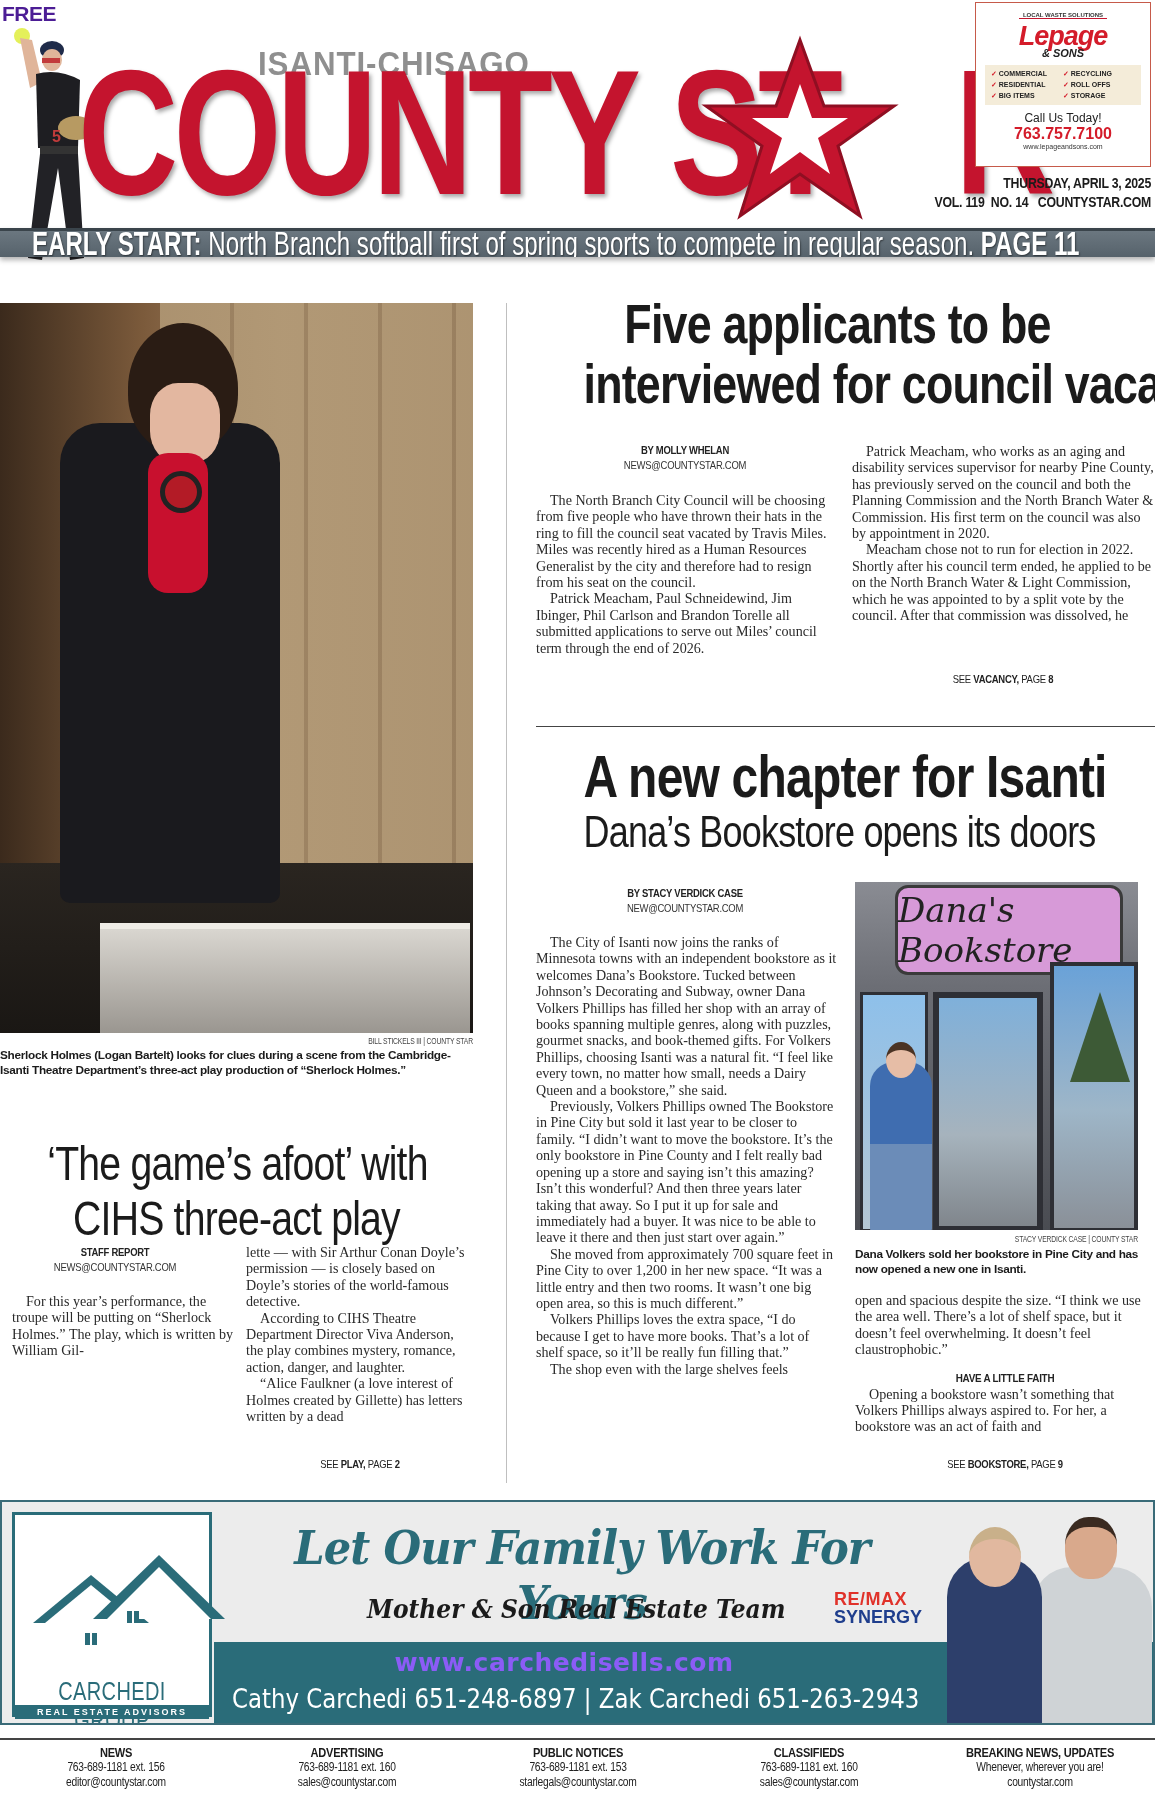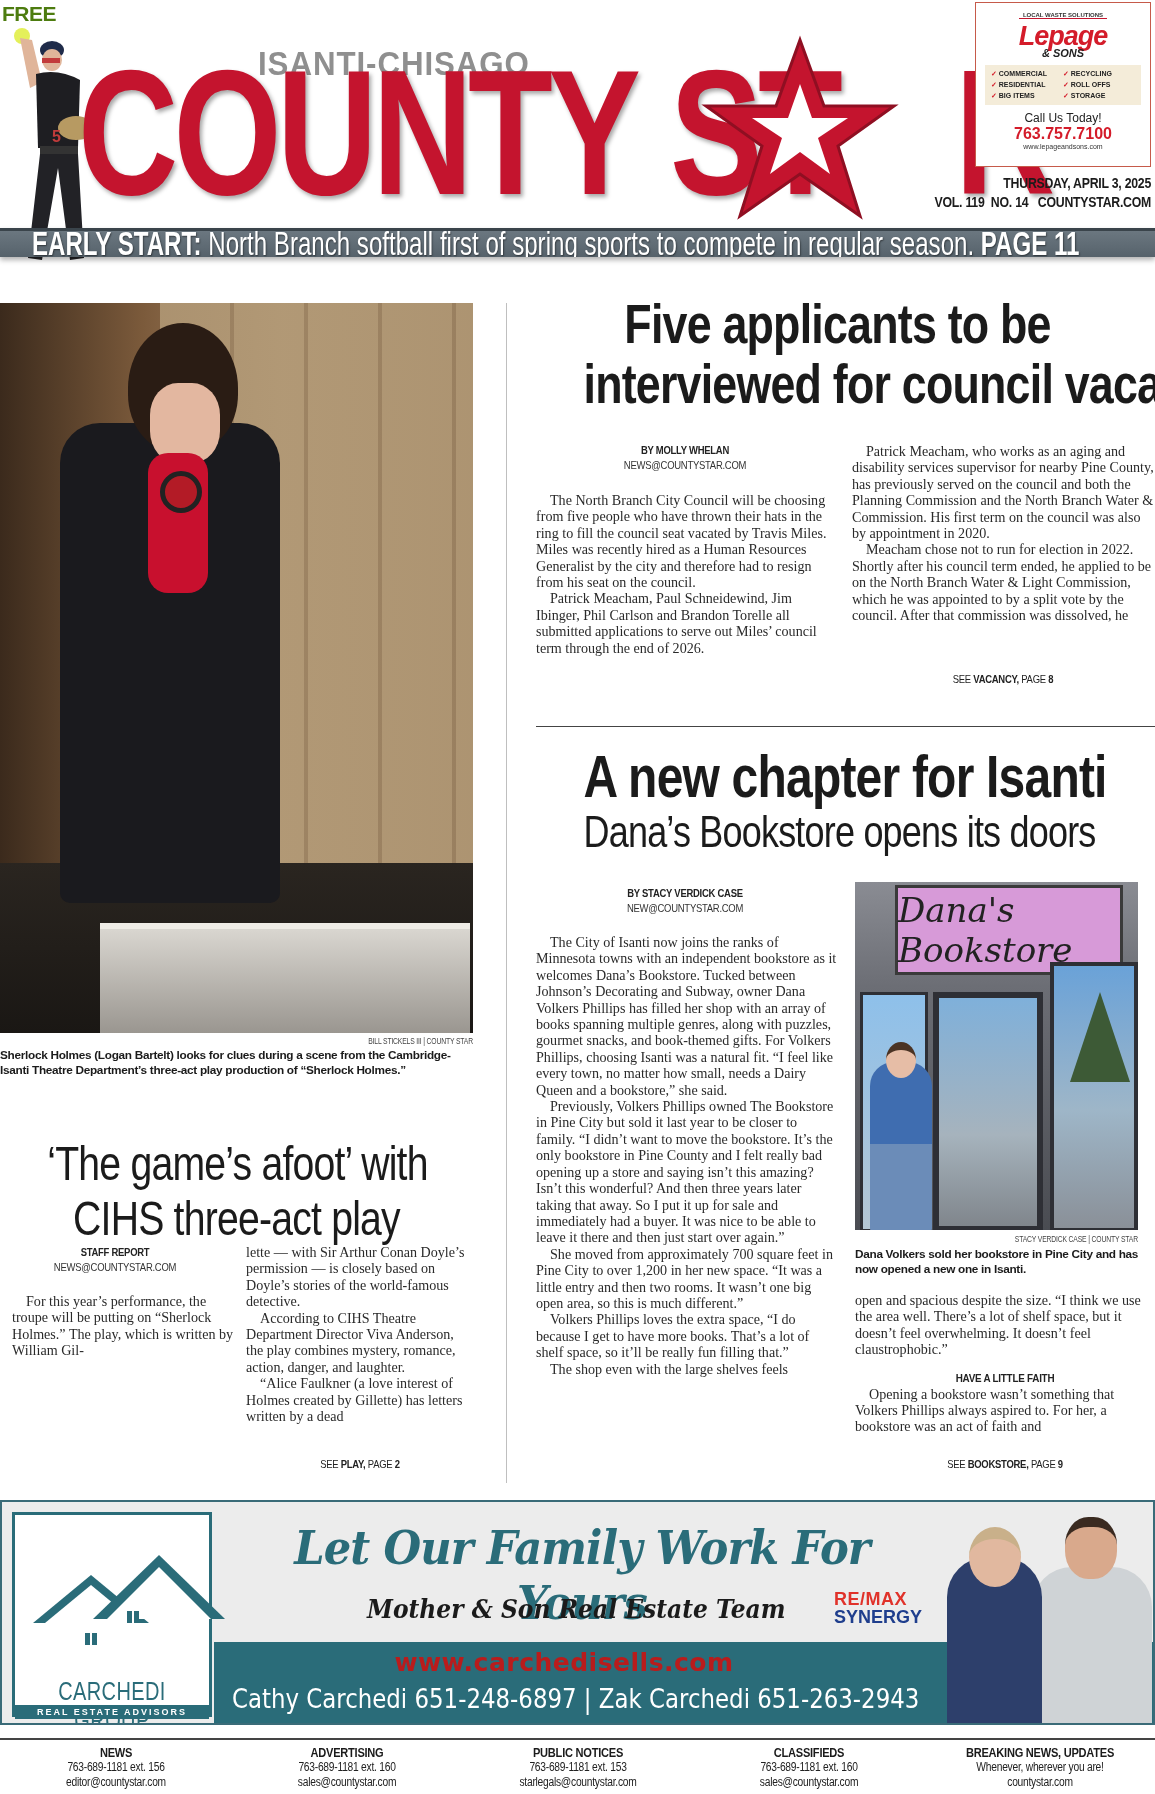--- a/index.html
+++ b/index.html
@@ -2,21 +2,21 @@
 <html><head>
 <meta charset="utf-8">
 <style>
   * { box-sizing: border-box; margin: 0; padding: 0; }
   html, body { width: 1155px; height: 1794px; background: #fff; overflow: hidden; }
   body { position: relative; font-family: "Liberation Serif", serif; color: #1d1d1d; }
 
   .abs { position: absolute; }
 
   
-  .free { left: 2px; top: 2px; font: bold 21px "Liberation Sans", sans-serif; letter-spacing: -0.5px; color: #4d7c0f; }
+  .free { left: 2px; top: 2px; font: bold 21px "Liberation Sans", sans-serif; letter-spacing: -0.5px; color: #4c1d95; }
   .player { left: 8px; top: 28px; width: 120px; height: 240px; }
   .sub-brand { left: 258px; top: 44px; font: bold 34px "Liberation Sans", sans-serif; color: #8f8f8f; letter-spacing: 1px; transform: scaleX(0.92); transform-origin: left top; }
   .brand { left: 78px; top: 44px; font: bold 178px/1 "Liberation Sans", sans-serif; color: #c4142e; letter-spacing: -6px; transform: scaleX(0.78); transform-origin: left top; text-shadow: 3px 3px 5px rgba(0,0,0,0.35); white-space: nowrap; }
   .star { left: 700px; top: 34px; width: 200px; height: 190px; }
 
   .ad-lepage { left: 975px; top: 2px; width: 176px; height: 165px; border: 1.5px solid #c65a4a; background: #fff; text-align: center; }
   .lp-tag { margin-top: 7px; font: bold 6px "Liberation Sans", sans-serif; color: #333; border-bottom: 1px solid #c4142e; display: inline-block; padding: 0 4px; }
   .lp-logo { font: italic bold 27px/1 "Liberation Sans", sans-serif; color: #d41c2a; letter-spacing: -1px; margin-top: 2px; }
   .lp-sons { font: italic bold 11px "Liberation Sans", sans-serif; color: #222; margin-top: -3px; }
   .lp-box { margin: 6px 9px 0; background: #f4ecd9; padding: 5px 6px; display: grid; grid-template-columns: 1fr 1fr; row-gap: 3px; text-align: left; }
@@ -56,21 +56,21 @@
   .jump { text-align: center; font: 11px "Liberation Sans", sans-serif; color: #222; transform: scaleX(0.86); letter-spacing: -0.3px; }
   .jump b { font-weight: bold; }
   .subhead { text-align: center; font: bold 11.5px "Liberation Sans", sans-serif; color: #222; transform: scaleX(0.86); letter-spacing: -0.3px; margin: 14px 0 2px; }
 
   .vrule { left: 506px; top: 303px; width: 1px; height: 1180px; background: #bfbfbf; }
   .hrule { left: 536px; top: 726px; width: 619px; height: 1px; background: #444; }
 
   
   .photo-store { left: 855px; top: 882px; width: 283px; height: 348px; overflow: hidden; background: #3b3d44; }
   .st-wall { position: absolute; inset: 0; background: linear-gradient(#8a8c93, #6c6e75 30%, #4a4c52); }
-  .st-sign { position: absolute; left: 40px; top: 3px; width: 228px; height: 90px; background: #d79ad8; border: 3px solid #3a3a3a; border-radius: 0; display: flex; align-items: center; justify-content: center; font: italic 34px "DejaVu Serif", serif; color: #222; }
+  .st-sign { position: absolute; left: 40px; top: 3px; width: 228px; height: 90px; background: #d79ad8; border: 3px solid #3a3a3a; border-radius: 13px; display: flex; align-items: center; justify-content: center; font: italic 34px "DejaVu Serif", serif; color: #222; }
   .st-win-l { position: absolute; left: 5px; top: 110px; width: 68px; height: 240px; background: linear-gradient(#8ec0ea, #b5c6d3); border: 3px solid #2e2f35; }
   .st-door { position: absolute; left: 78px; top: 110px; width: 110px; height: 240px; background: linear-gradient(#7fb0da, #a6b3bd 60%, #80868c); border: 6px solid #2e2f35; }
   .st-win-r { position: absolute; left: 195px; top: 80px; width: 88px; height: 270px; background: linear-gradient(#6aa2d8, #9eb6c8 55%, #8a9098); border: 4px solid #2e2f35; }
   .st-person { position: absolute; left: 15px; top: 180px; width: 62px; height: 170px; background: linear-gradient(#3f6db0 0 48%, #3f6db0 48%, #6b8cb8 48%); border-radius: 24px 24px 4px 4px; }
   .st-head { position: absolute; left: 31px; top: 160px; width: 30px; height: 36px; background: #e6bda6; border-radius: 50%; border-top: 8px solid #4a3324; }
   .st-tree { position: absolute; left: 215px; top: 110px; width: 0; height: 0; border-left: 30px solid transparent; border-right: 30px solid transparent; border-bottom: 90px solid #3d5a36; }
 
   
   .ad-carchedi { left: 0; top: 1500px; width: 1155px; height: 225px; border: 2px solid #3a6b78; background: #ececec; overflow: hidden; }
   .cg-logo { position: absolute; left: 10px; top: 10px; width: 200px; height: 205px; background: #fff; border: 3px solid #2a6c79; }
@@ -80,21 +80,21 @@
   .cg-roof2::after { content: ""; position: absolute; left: -52px; top: 12px; border-left: 52px solid transparent; border-right: 52px solid transparent; border-bottom: 52px solid #fff; }
   .cg-win { position: absolute; width: 12px; height: 12px; background: repeating-linear-gradient(90deg, #2a6c79 0 5px, #fff 5px 7px); }
   .cg-name { position: absolute; left: 0; top: 162px; width: 194px; text-align: center; font: 25px "Liberation Sans", sans-serif; color: #2a6c79; transform: scaleX(0.8); letter-spacing: 0.5px; }
   .cg-sub { position: absolute; left: 0; top: 190px; width: 194px; height: 14px; background: #2a6c79; color: #fff; text-align: center; font: bold 9px/14px "Liberation Sans", sans-serif; letter-spacing: 2px; }
   .cg-head { position: absolute; left: 220px; top: 18px; width: 720px; text-align: center; font: italic bold 47px "DejaVu Serif", serif; color: #2a6c79; letter-spacing: -1px; transform: scaleX(0.92); }
   .cg-sub2 { position: absolute; left: 365px; top: 92px; font: italic bold 26px "DejaVu Serif", serif; color: #1b1b1b; transform: scaleX(0.9); transform-origin: left top; white-space: nowrap; }
   .remax { position: absolute; left: 832px; top: 88px; text-align: left; font: bold 18px/1 "Liberation Sans", sans-serif; }
   .remax .r1 { color: #e0322a; letter-spacing: 0.5px; }
   .remax .r2 { color: #1f3e8d; }
   .cg-band { position: absolute; left: 212px; top: 140px; width: 943px; height: 85px; background: #2a6c79; }
-  .cg-web { position: absolute; left: 212px; top: 146px; width: 700px; text-align: center; font: bold 25px "DejaVu Sans", sans-serif; color: #b91c1c; letter-spacing: 0.5px; }
+  .cg-web { position: absolute; left: 212px; top: 146px; width: 700px; text-align: center; font: bold 25px "DejaVu Sans", sans-serif; color: #8b5cf6; letter-spacing: 0.5px; }
   .cg-phones { position: absolute; left: 230px; top: 182px; white-space: nowrap; font: 26px "DejaVu Sans", sans-serif; color: #fff; transform: scaleX(0.88); transform-origin: left top; }
   .cg-people { position: absolute; left: 945px; top: 10px; width: 210px; height: 215px; }
   .cg-woman { position: absolute; left: 0; top: 45px; width: 95px; height: 170px; background: #2d3f6b; border-radius: 40px 40px 0 0; }
   .cg-woman-h { position: absolute; left: 22px; top: 15px; width: 52px; height: 60px; background: #e1b89f; border-radius: 50%; border-top: 12px solid #c9b08a; }
   .cg-man { position: absolute; left: 85px; top: 55px; width: 120px; height: 160px; background: #cfd3d6; border-radius: 40px 40px 0 0; }
   .cg-man-h { position: absolute; left: 118px; top: 5px; width: 52px; height: 62px; background: #d9a98c; border-radius: 45%; border-top: 10px solid #3a2a20; }
 
   
   .footer-rule { left: 0; top: 1738px; width: 1155px; height: 2px; background: #444; }
   .footer { left: 0; top: 1745px; width: 1155px; display: flex; justify-content: space-around; }

